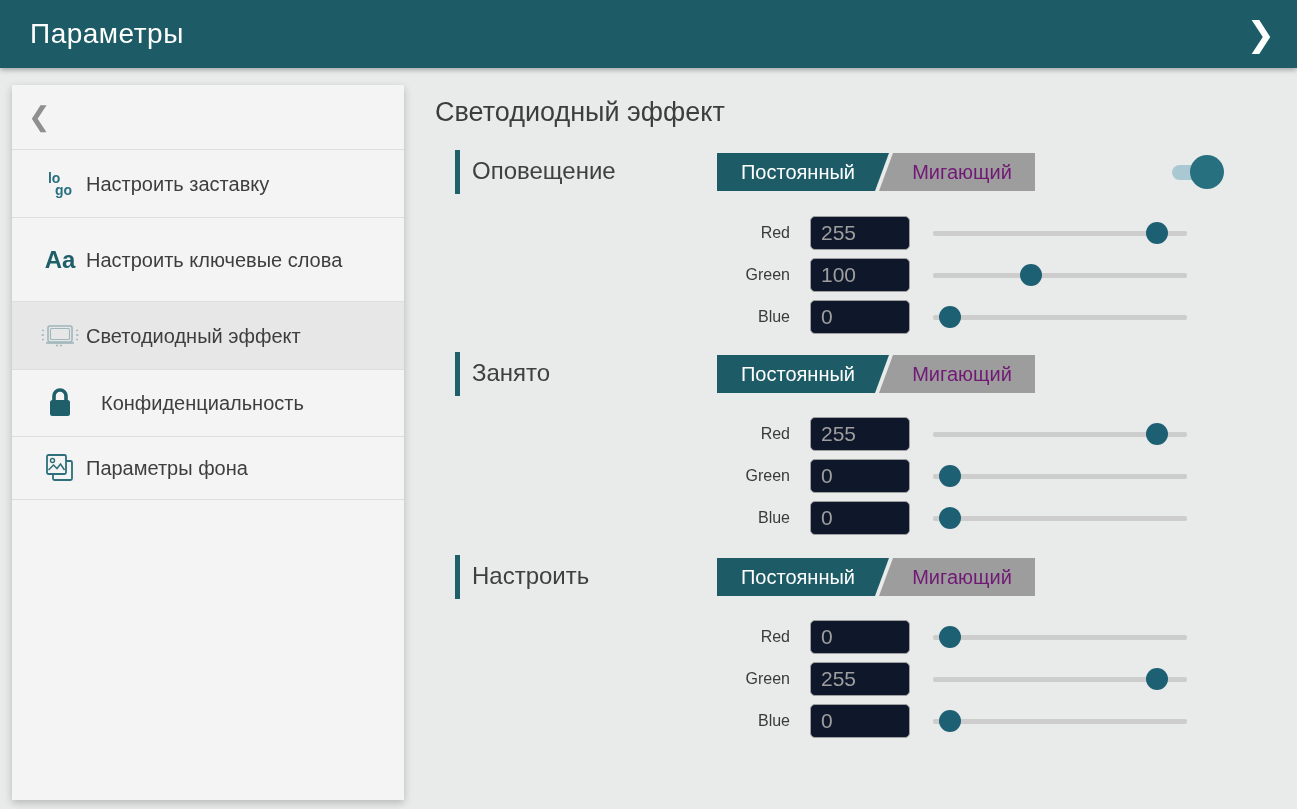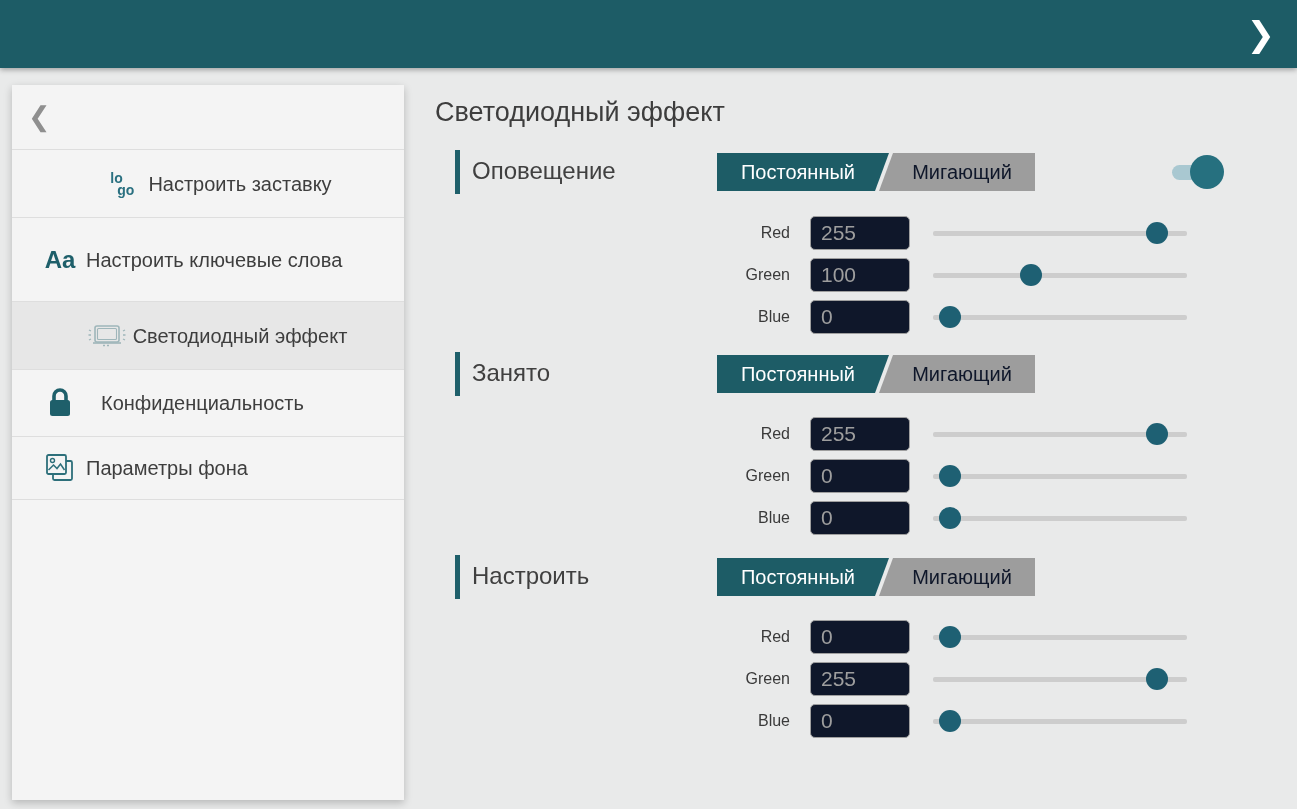--- a/index.html
+++ b/index.html
@@ -38,40 +38,40 @@
   .back-chevron{ color:#8f8f8f; font-size:27px; font-weight:bold; }
   .side-item{
     display:flex; align-items:center; border-bottom:1px solid #dedede;
     cursor:pointer; padding-left:22px;
   }
   .side-item.selected{ background:#e7e7e7; }
   .side-item .ic{
     width:52px; min-width:52px; display:flex; align-items:center; justify-content:center;
   }
   .side-item .lbl{ font-size:20px; color:#3e3e3e; line-height:1.3; padding-right:10px;}
-  .h68{ height:68px;justify-content:center; } .h84{ height:84px; } .h67{ height:67px;gap:15px; } .h63{ height:63px; }
+  .h68{ height:68px; } .h84{ height:84px; } .h67{ height:67px;gap:15px; } .h63{ height:63px; }
 
   .logo-ic{ color:#2a7080; font-size:14px; font-weight:bold; line-height:12px; text-align:left;}
   .logo-ic .l2{ display:block; margin-left:7px; }
   .aa-ic{ color:#1e5f6a; font-size:24px; font-weight:bold; }
 
   
   .content{ position:absolute; left:435px; top:0; width:810px; height:809px; }
   .page-title{ position:absolute; top:97px; left:0; font-size:27px; color:#3d3d3d; font-weight:400;}
 
   .section-head{ position:absolute; left:20px; width:790px; height:44px; }
   .accent-bar{ position:absolute; left:0; top:0; width:5px; height:44px; background:#1e5f6a; }
   .section-name{ position:absolute; left:17px; top:7px; font-size:24px; color:#404040; }
 
   .seg-toggle{ position:absolute; left:262px; top:3px; width:318px; height:38px; }
   .seg{ position:absolute; top:0; height:38px; display:flex; align-items:center; justify-content:center;
         font-size:20px; cursor:pointer; }
   .seg-on{ left:0; width:172px; background:#1d5c66; color:#ffffff;
            clip-path:polygon(0 0,100% 0,calc(100% - 14px) 100%,0 100%); padding-right:10px;}
-  .seg-off{ left:162px; width:156px; background:#9d9d9d; color:#0f172a;
+  .seg-off{ left:162px; width:156px; background:#9d9d9d; color:#701a75;
             clip-path:polygon(14px 0,100% 0,100% 100%,0 100%); padding-left:10px;}
 
   .switch{ position:absolute; left:715px; top:4px; width:58px; height:36px; cursor:pointer; }
   .switch .track{ position:absolute; left:2px; top:11px; width:40px; height:15px; border-radius:8px;
                   background:#a9c8d1; }
   .switch .knob{ position:absolute; left:20px; top:1px; width:34px; height:34px; border-radius:50%;
                  background:#26707f; }
 
   .slider-group{ position:absolute; left:20px; width:790px; }
   .srow{ position:relative; height:42px; }
@@ -84,20 +84,21 @@
   .slider{ position:absolute; left:478px; top:0; width:254px; height:42px; cursor:pointer;}
   .slider .track{ position:absolute; left:0; top:19px; width:254px; height:5px; border-radius:2px;
                   background:#cdcdcd; }
   .slider .thumb{ position:absolute; top:21px; width:22px; height:22px; border-radius:50%;
                   background:#1e6073; transform:translate(-50%,-50%); cursor:pointer;}
 </style>
 </head>
 <body>
 
 <div class="app-header">
+  <div class="app-title">Параметры</div>
   <div class="header-spacer"></div>
   <div class="fwd-chevron">❯</div>
 </div>
 
 <div class="sidebar">
   <div class="side-back">
     <span class="back-chevron">❮</span>
   </div>
 
   <div class="side-item h68">

